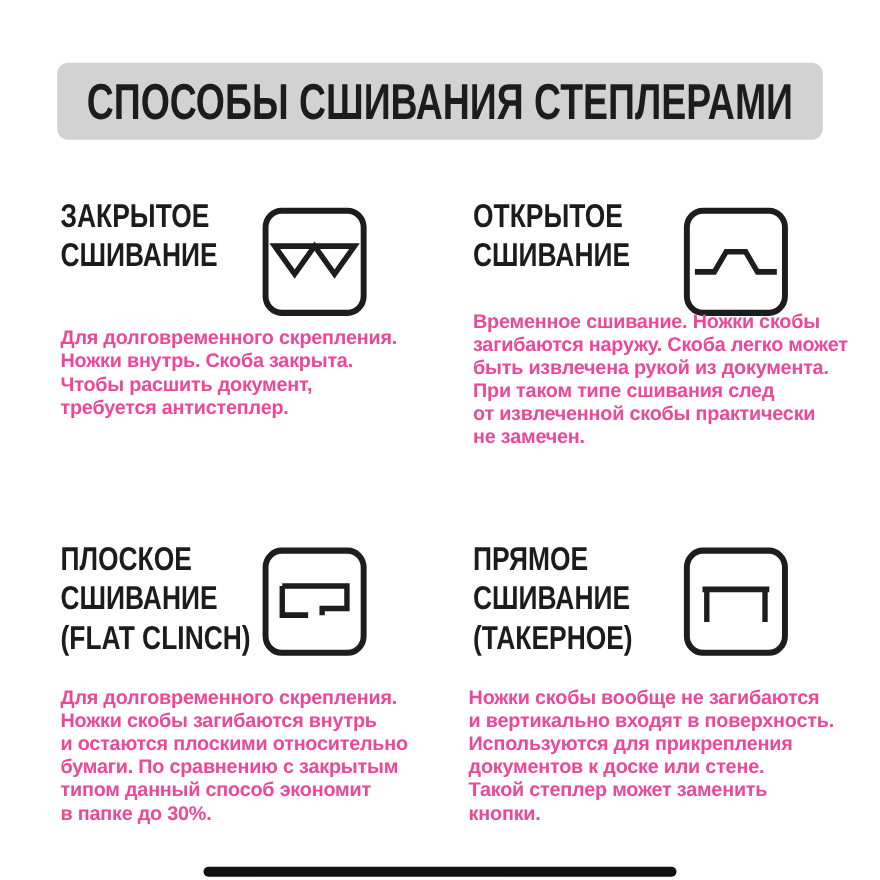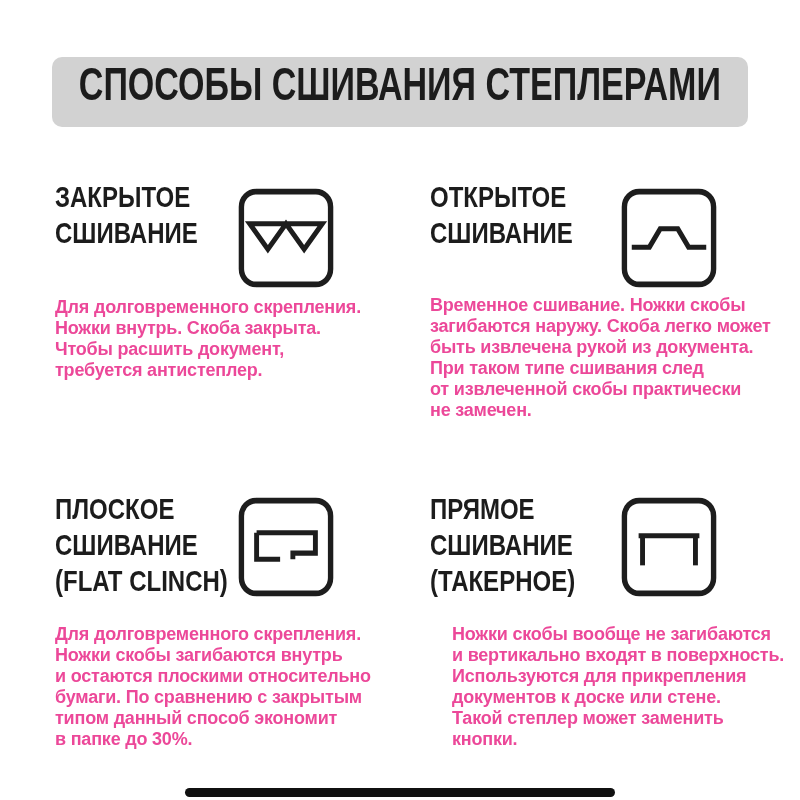--- a/index.html
+++ b/index.html
@@ -4,21 +4,21 @@
 <style>
   html,body{margin:0;padding:0}
   body{
     width:800px;height:800px;position:relative;overflow:hidden;
     background:#ffffff;color:#1d1d1d;
     font-family:"Liberation Sans",sans-serif;
   }
   .banner{
     position:absolute;left:52px;top:57px;width:696px;height:70px;
     background:#d2d2d2;border-radius:10px;
-    display:flex;align-items:flex-start;justify-content:center;
+    display:flex;align-items:center;justify-content:center;
   }
   .banner .t{
     font-size:46px;font-weight:bold;white-space:nowrap;color:#1c1c1c;
     transform:scaleX(.74);transform-origin:50% 50%;
   }
   .heading{
     position:absolute;font-size:30px;font-weight:bold;line-height:36px;
     white-space:pre-line;color:#1c1c1c;
     transform:scaleX(.8);transform-origin:0 0;
   }
@@ -54,21 +54,21 @@
 требуется антистеплер.</div>
 
 <div class="heading" style="left:430px;top:179px">ОТКРЫТОЕ
 СШИВАНИЕ</div>
 <div class="iconbox" style="left:620px;top:187px">
   <svg viewBox="0 0 100 100" preserveAspectRatio="none" fill="none" stroke="#1d1d1d" stroke-width="5">
     <rect x="4.5" y="4.5" width="91" height="91" rx="15" stroke-width="5.5"></rect>
     <path d="M12 59 H30 L41 41 H59 L70 59 H88" stroke-linejoin="miter"></path>
   </svg>
 </div>
-<div class="body-text" style="left:430px;top:295px">Временное сшивание. Ножки скобы
+<div class="body-text" style="left:430px;top:282px">Временное сшивание. Ножки скобы
 загибаются наружу. Скоба легко может
 быть извлечена рукой из документа.
 При таком типе сшивания след
 от извлеченной скобы практически
 не замечен.</div>
 
 <div class="heading" style="left:55px;top:491px">ПЛОСКОЕ
 СШИВАНИЕ
 (FLAT CLINCH)</div>
 <div class="iconbox" style="left:237px;top:496px">
@@ -89,20 +89,20 @@
 СШИВАНИЕ
 (ТАКЕРНОЕ)</div>
 <div class="iconbox" style="left:620px;top:496px">
   <svg viewBox="0 0 100 100" preserveAspectRatio="none" fill="none" stroke="#1d1d1d" stroke-width="5">
     <rect x="4.5" y="4.5" width="91" height="91" rx="15" stroke-width="5.5"></rect>
     <path d="M19 39 H81" stroke-linejoin="miter"></path>
     <path d="M23 39 V68"></path>
     <path d="M77 39 V68"></path>
   </svg>
 </div>
-<div class="body-text" style="left:452px;top:624px">Ножки скобы вообще не загибаются
+<div class="body-text" style="left:426px;top:624px">Ножки скобы вообще не загибаются
 и вертикально входят в поверхность.
 Используются для прикрепления
 документов к доске или стене.
 Такой степлер может заменить
 кнопки.</div>
 
 <div class="home-bar"></div>
 
 </body></html>

